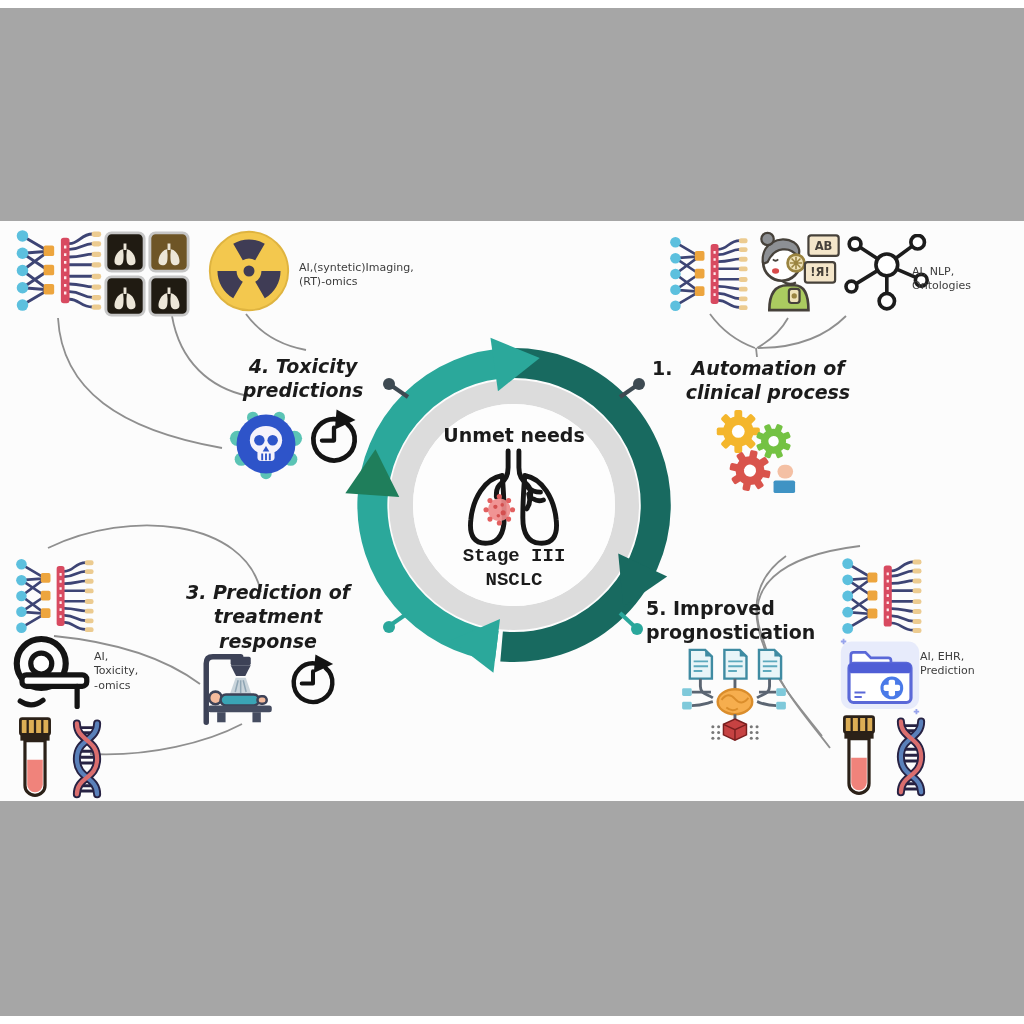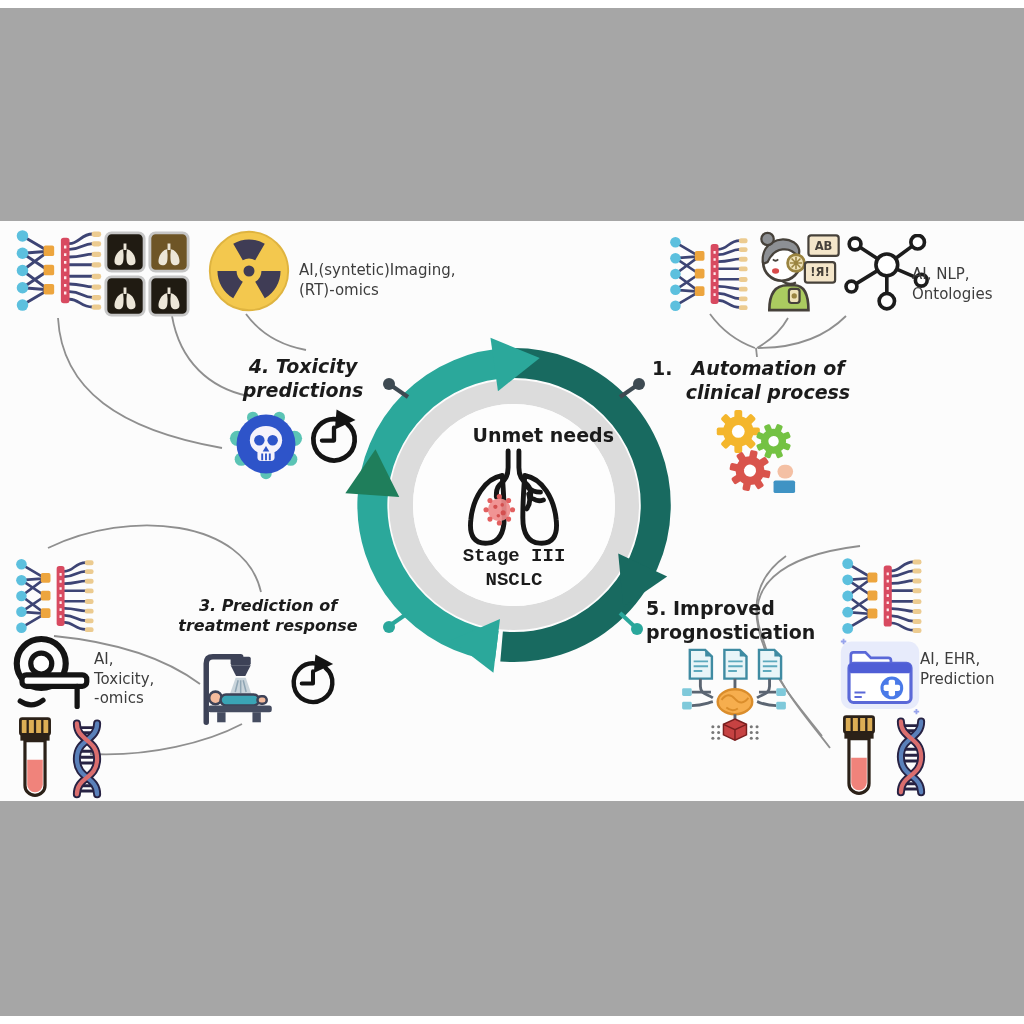--- a/index.html
+++ b/index.html
@@ -6,23 +6,23 @@
   .canvas{position:relative;width:1024px;height:1024px;background:#ffffff;overflow:hidden;
           font-family:"DejaVu Sans","Liberation Sans",sans-serif;}
   .matte{position:absolute;left:0;width:1024px;background:#a6a6a6;}
   .matte.top{top:8px;height:213px;}
   .matte.bottom{top:801px;height:215px;}
   .sheet{position:absolute;left:0;top:221px;width:1024px;height:580px;background:#fcfcfc;}
   .overlay{position:absolute;left:0;top:0;width:1024px;height:1024px;pointer-events:none;}
   .ico{position:absolute;}
   .txt{position:absolute;color:#1b1b1b;white-space:pre-line;}
   .title{font-weight:bold;font-size:19px;line-height:1.28;}
-  .center-head{font-weight:bold;font-size:19px;text-align:right;}
+  .center-head{font-weight:bold;font-size:19px;text-align:center;}
   .center-stage{font-weight:bold;font-size:19px;text-align:center;line-height:1.25;font-family:Liberation Mono, monospace;}
-  .lbl{font-weight:normal;font-size:15px;line-height:1.3;color:#3d3d3d;}
+  .lbl{font-weight:normal;font-size:11px;line-height:1.3;color:#3d3d3d;}
   .ta-c{text-align:center;font-style:italic;}
   .defs-holder{position:absolute;width:0;height:0;overflow:hidden;}
 </style>
 </head>
 <body>
 
 <div class="canvas">
 
   <svg class="defs-holder" aria-hidden="true">
     <defs>
@@ -419,21 +419,21 @@
 
   <div class="txt center-head" style="left:414px;top:424px;width:200px">Unmet needs</div>
   <div class="txt center-stage" style="left:414px;top:545px;width:200px">Stage III
 NSCLC</div>
 
   <div class="txt title" style="left:652px;top:356px">1.</div>
   <div class="txt title ta-c" style="left:684px;top:356px;width:168px">Automation of
 clinical process</div>
   <div class="txt title" style="left:646px;top:596px;width:180px">5. Improved
 prognostication</div>
-  <div class="txt title ta-c" style="left:164px;top:596px;width:208px;font-size:16px">3. Prediction of
+  <div class="txt title ta-c" style="left:164px;top:580px;width:208px;font-size:19px">3. Prediction of
 treatment response</div>
   <div class="txt title ta-c" style="left:240px;top:354px;width:126px">4. Toxicity
 predictions</div>
 
   <div class="txt lbl" style="left:912px;top:265px">AI, NLP,
 Ontologies</div>
   <div class="txt lbl" style="left:920px;top:650px">AI, EHR,
 Prediction</div>
   <div class="txt lbl" style="left:94px;top:650px">AI,
 Toxicity,

